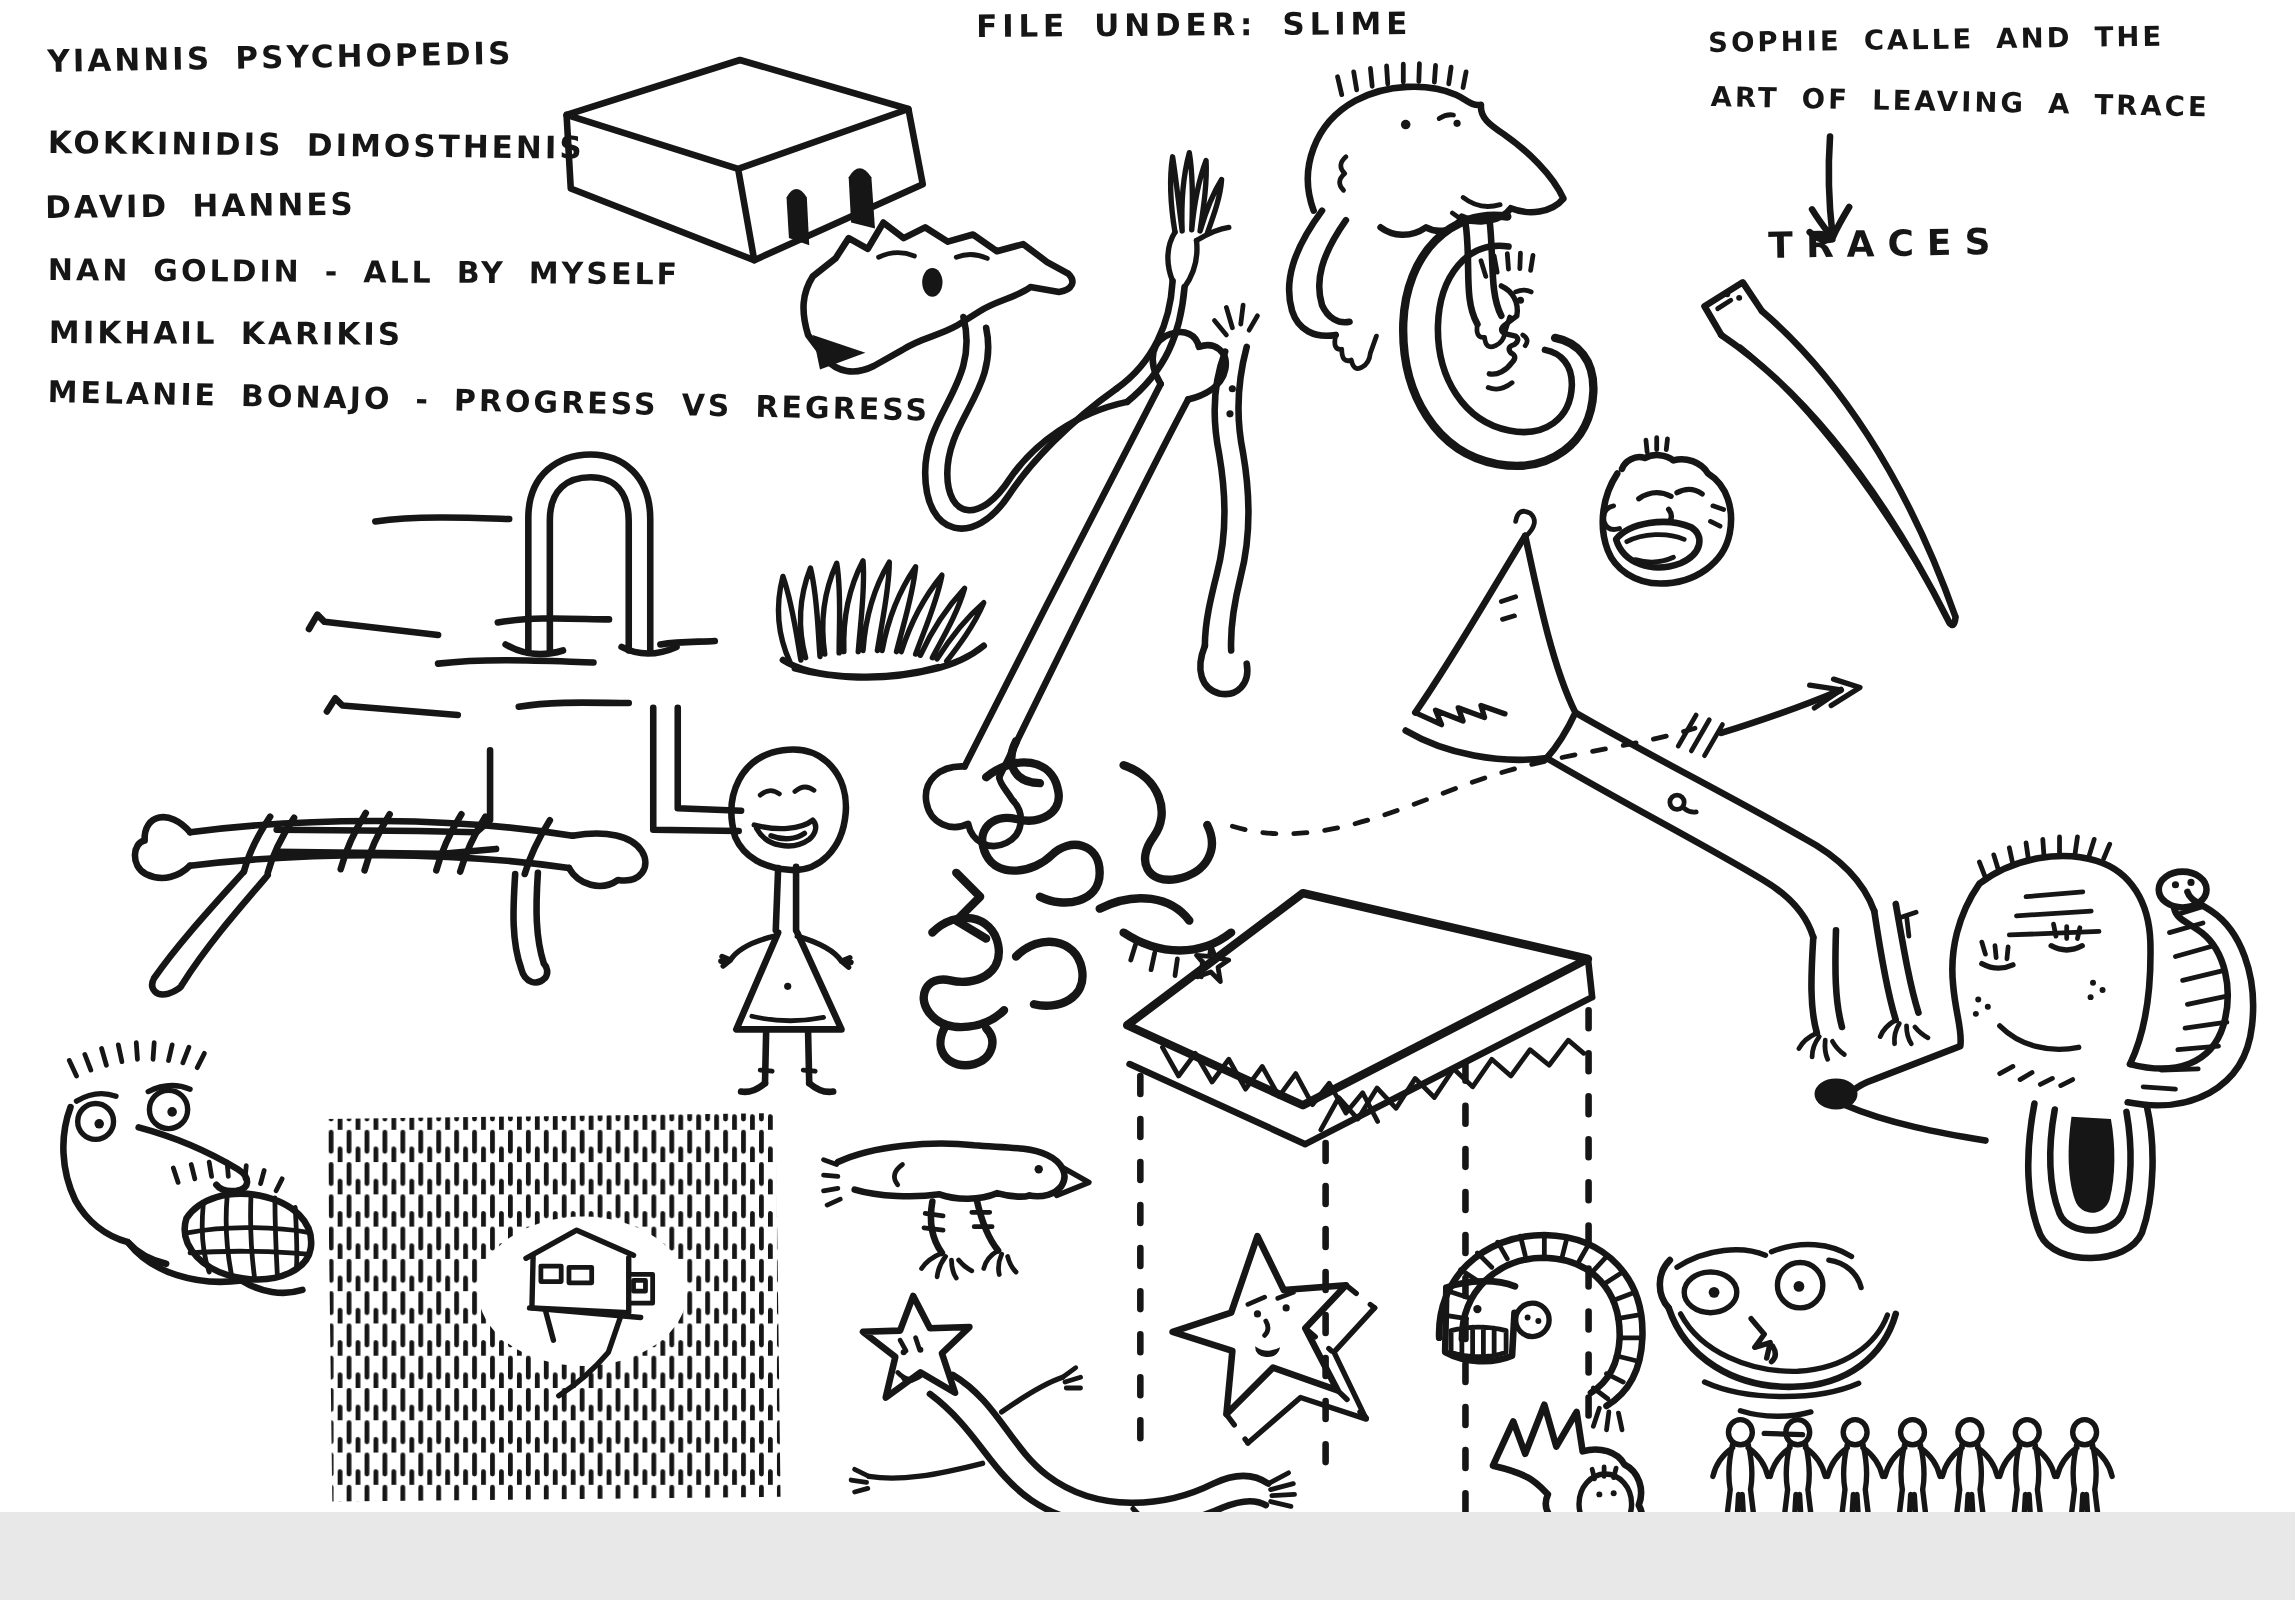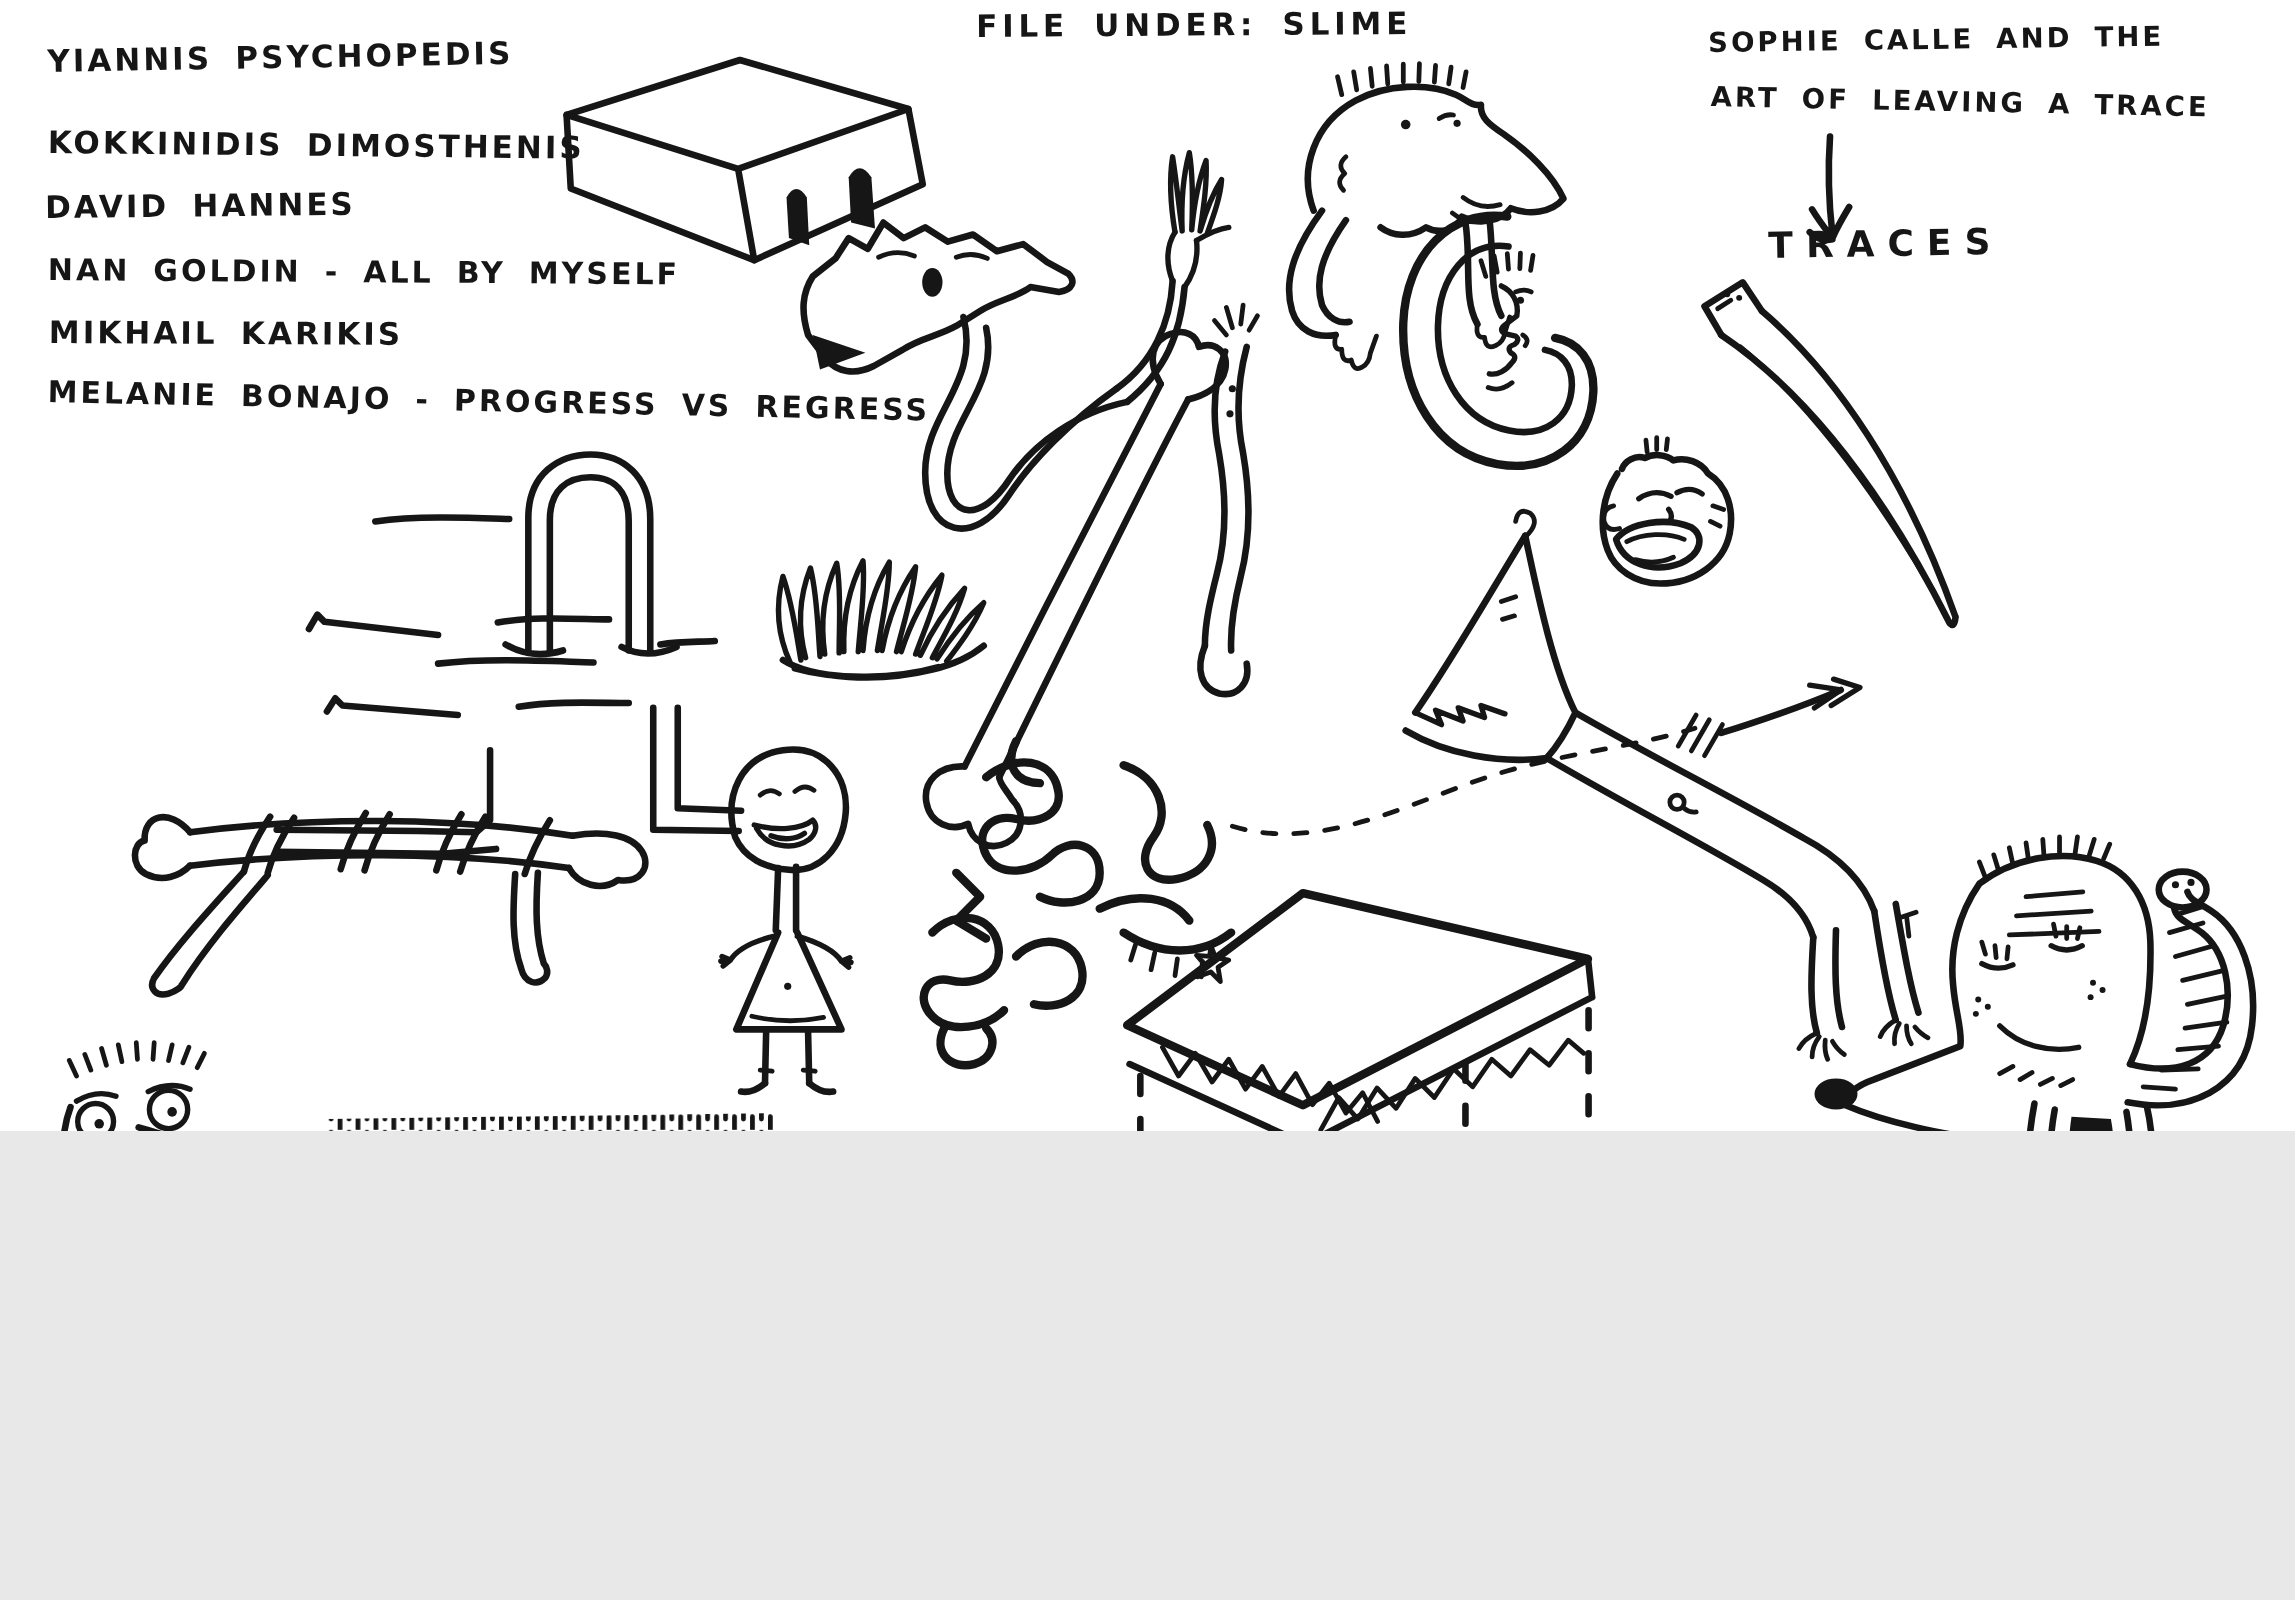--- a/index.html
+++ b/index.html
@@ -1,16 +1,16 @@
 <!DOCTYPE html>
 <html style="font-size:9.6px"><head>
 <meta charset="utf-8">
 <style>
   html,body{margin:0;padding:0;background:#e8e8e8;}
-  #page{position:relative;width:2295px;height:1131px;background:#ffffff;overflow:hidden;}
+  #page{position:relative;width:2295px;height:1512px;background:#ffffff;overflow:hidden;}
   .hand{position:absolute;font-family:"DejaVu Sans",sans-serif;font-weight:700;color:#161616;
         white-space:nowrap;letter-spacing:3px;word-spacing:9.6px;transform-origin:left top;}
   svg.sketch{position:absolute;left:0;top:0;}
   .s{fill:none;stroke:#161616;stroke-width:11;stroke-linecap:round;stroke-linejoin:round;}
   .sw8{stroke-width:8;} .sw9{stroke-width:9;} .sw14{stroke-width:14;}
   .f{fill:#161616;stroke:none;}
   .dash{stroke-dasharray:30 42;}
   .dash2{stroke-dasharray:22 30;}
 </style>
 </head>

